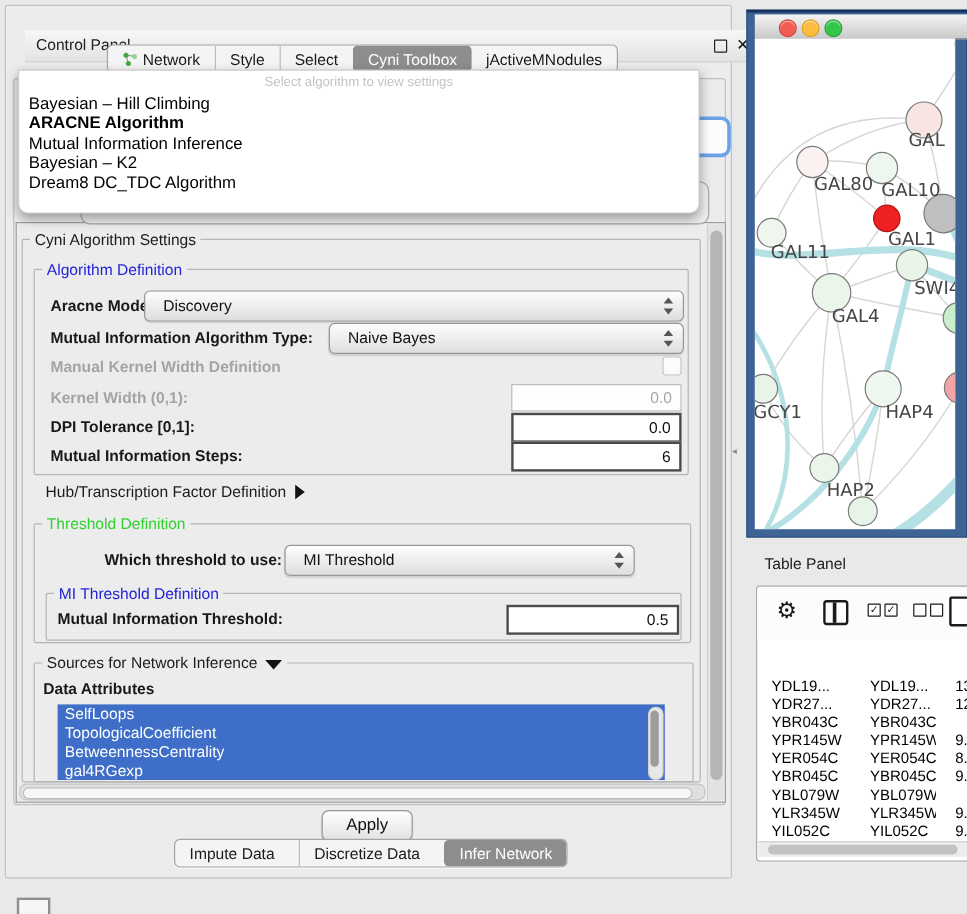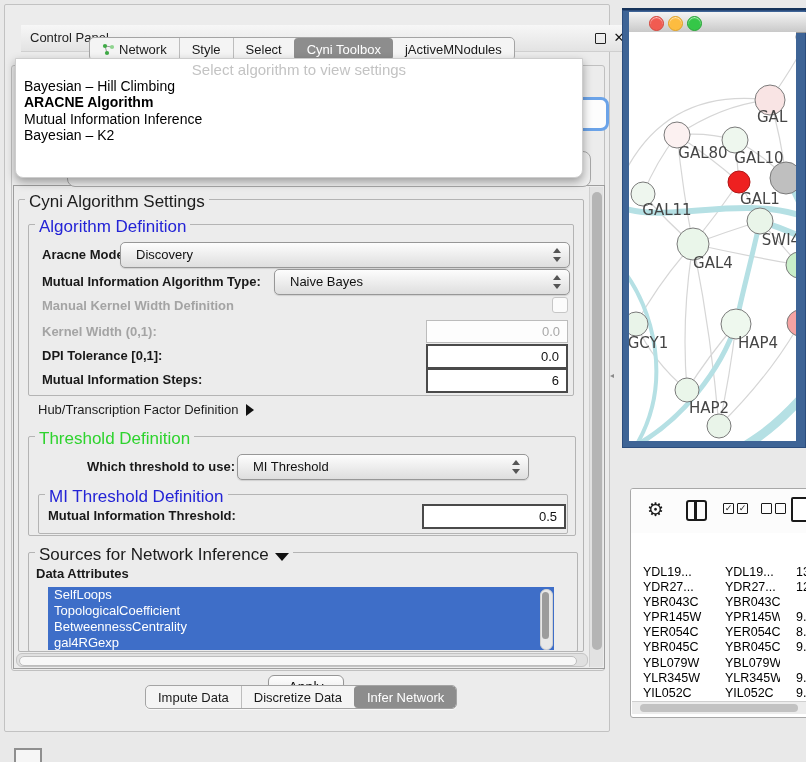--- a/index.html
+++ b/index.html
@@ -25,21 +25,21 @@
   .settings-outer{left:6px;top:60px;width:592px;height:604px;background:#ececec;border:1px solid #c0c0c0;border-radius:3px;}
 
   
   .scrollpane{left:8px;top:180px;width:590px;height:482px;background:#ececec;border:1px solid #9e9e9e;}
   .vtrack{position:absolute;right:1px;top:1px;width:13px;height:480px;background:#e2e2e2;border-left:1px solid #cfcfcf;border-radius:0 0 2px 0;}
   .vthumb{position:absolute;left:1.5px;top:5px;width:10px;height:458px;background:#b5b5b5;border-radius:6px;}
   .htrack{position:absolute;left:2px;top:467px;width:570px;height:12px;background:#e0e0e0;border:1px solid #c4c4c4;border-radius:6px;}
   .hthumb{position:absolute;left:2px;top:1.5px;width:556px;height:8px;background:#f7f7f7;border:1px solid #bdbdbd;border-radius:5px;}
 
   .grp{position:absolute;border:1px solid #b4b4b4;border-radius:2px;}
-  .gt{position:absolute;top:-8px;left:6px;background:#ececec;padding:0 4px;font-size:17px;color:#1c1c1c;white-space:nowrap;}
+  .gt{position:absolute;top:-8px;left:6px;background:#ececec;padding:0 4px;font-size:13px;color:#1c1c1c;white-space:nowrap;}
   .gt.blue{color:#2323d6;}
   .gt.green{color:#2ed32e;}
   .bl{font-weight:bold;color:#191919;}
   .dl{font-weight:bold;color:#a4a4a4;}
   .lbl{position:absolute;font-size:13px;white-space:nowrap;}
 
   .combo{position:absolute;height:24px;border:1px solid #979797;border-radius:5px;background:linear-gradient(#fdfdfd,#dedede);box-shadow:0 1px 1px rgba(0,0,0,.12);}
   .combo .cv{position:absolute;left:15px;top:0;line-height:24px;font-size:13px;color:#111;}
   .spin{position:absolute;right:7px;top:5px;width:9px;height:14px;}
   .spin:before,.spin:after{content:"";position:absolute;left:0;border-left:4.5px solid transparent;border-right:4.5px solid transparent;}
@@ -55,21 +55,21 @@
 
   .attr-list{position:absolute;background:#3e6ec8;overflow:hidden;}
   .attr-item{height:16px;line-height:16px;color:#fff;font-size:13px;padding-left:6px;white-space:nowrap;}
   .list-vtrack{position:absolute;width:11px;background:#e8e8e8;border-radius:6px;border:1px solid #d0d0d0;}
   .list-vthumb{position:absolute;left:1px;top:2px;width:7px;height:80%;background:#9c9c9c;border-radius:4px;}
 
   .apply-btn{position:absolute;left:263px;top:670px;width:74px;height:24px;border:1px solid #969696;border-radius:6px;background:linear-gradient(#fefefe,#e2e2e2);font-size:14px;color:#111;text-align:center;line-height:23px;box-shadow:0 1px 1px rgba(0,0,0,.15);}
 
   
   .popup{left:10px;top:53px;width:566px;height:118px;background:#fff;border:1px solid #cdcdcd;border-radius:0 0 8px 8px;box-shadow:0 4px 10px rgba(0,0,0,.35);z-index:40;}
-  .popup .ph{height:17px;line-height:17px;text-align:center;color:#c3c3c3;font-size:15px;margin-top:2px;}
+  .popup .ph{height:17px;line-height:17px;text-align:center;color:#c3c3c3;font-size:11px;margin-top:2px;}
   .dd-item{height:16.4px;line-height:16.4px;font-size:14px;padding-left:8px;color:#000;white-space:nowrap;}
   .dd-item.b{font-weight:bold;}
 
   .combo-behind{left:62px;top:146px;width:522px;height:34px;border:1px solid #a8a8a8;border-radius:8px;background:#efefef;z-index:5;}
   .combo-behind .cv{position:absolute;left:24px;top:0;line-height:34px;color:#b5b5b5;font-size:13px;}
   .focus-combo{left:546px;top:92px;width:52px;height:28px;border:3px solid #6ba3e8;border-radius:8px;background:#fdfdfd;z-index:4;}
 
   
   .net-window{left:622px;top:8px;width:184px;height:438px;background:#3e6496;border-top:2px solid #16335a;box-shadow:inset 0 0 0 1px #2c4d7d;}
   .net-titlebar{position:absolute;left:7px;top:2px;width:177px;height:20px;background:linear-gradient(#f4f4f4,#c9c9c9);border-bottom:1px solid #9a9a9a;}
@@ -219,26 +219,27 @@
         </span>
     </div>
 
     <div class="abs popup">
       <div class="ph">Select algorithm to view settings</div>
       <div id="dd-items">
           <div class="dd-item">Bayesian – Hill Climbing</div>
           <div class="dd-item b">ARACNE Algorithm</div>
           <div class="dd-item">Mutual Information Inference</div>
           <div class="dd-item">Bayesian – K2</div>
+          <div class="dd-item">Dream8 DC_TDC Algorithm</div>
         </div>
     </div>
 
     <div class="apply-btn">Apply</div>
 
-    <div class="abs tabbar" id="bottom-tabs" style="left:140px;top:680px;">
+    <div class="abs tabbar" id="bottom-tabs" style="left:140px;top:694px;gap:8px;">
         <div class="tab">
           <span>Impute Data</span>
         </div>
         <div class="tab">
           <span>Discretize Data</span>
         </div>
         <div class="tab sel">
           <span>Infer Network</span>
         </div>
       </div>
@@ -305,20 +306,21 @@
           <text x="152" y="213" text-anchor="middle" font-size="15" fill="#454545">SWI4</text>
           <text x="84" y="236" text-anchor="middle" font-size="15" fill="#454545">GAL4</text>
           <text x="19" y="316" text-anchor="middle" font-size="15" fill="#454545">GCY1</text>
           <text x="129" y="316" text-anchor="middle" font-size="15" fill="#454545">HAP4</text>
           <text x="167" y="316" text-anchor="start" font-size="15" fill="#454545">Y</text>
           <text x="80" y="381" text-anchor="middle" font-size="15" fill="#454545">HAP2</text>
         </svg>
     </div>
   </div>
 
+  <div class="abs table-panel-title">Table Panel</div>
 
   <div class="abs table-panel">
     <div class="tp-toolbar">
       <span class="gear">⚙</span>
       <span class="cols-ic"></span>
       <span class="cb-pair" style="left:92px;">
           <span class="cb-sm">✓</span>
           <span class="cb-sm">✓</span>
         </span>
       <span class="cb-pair" style="left:130px;">

